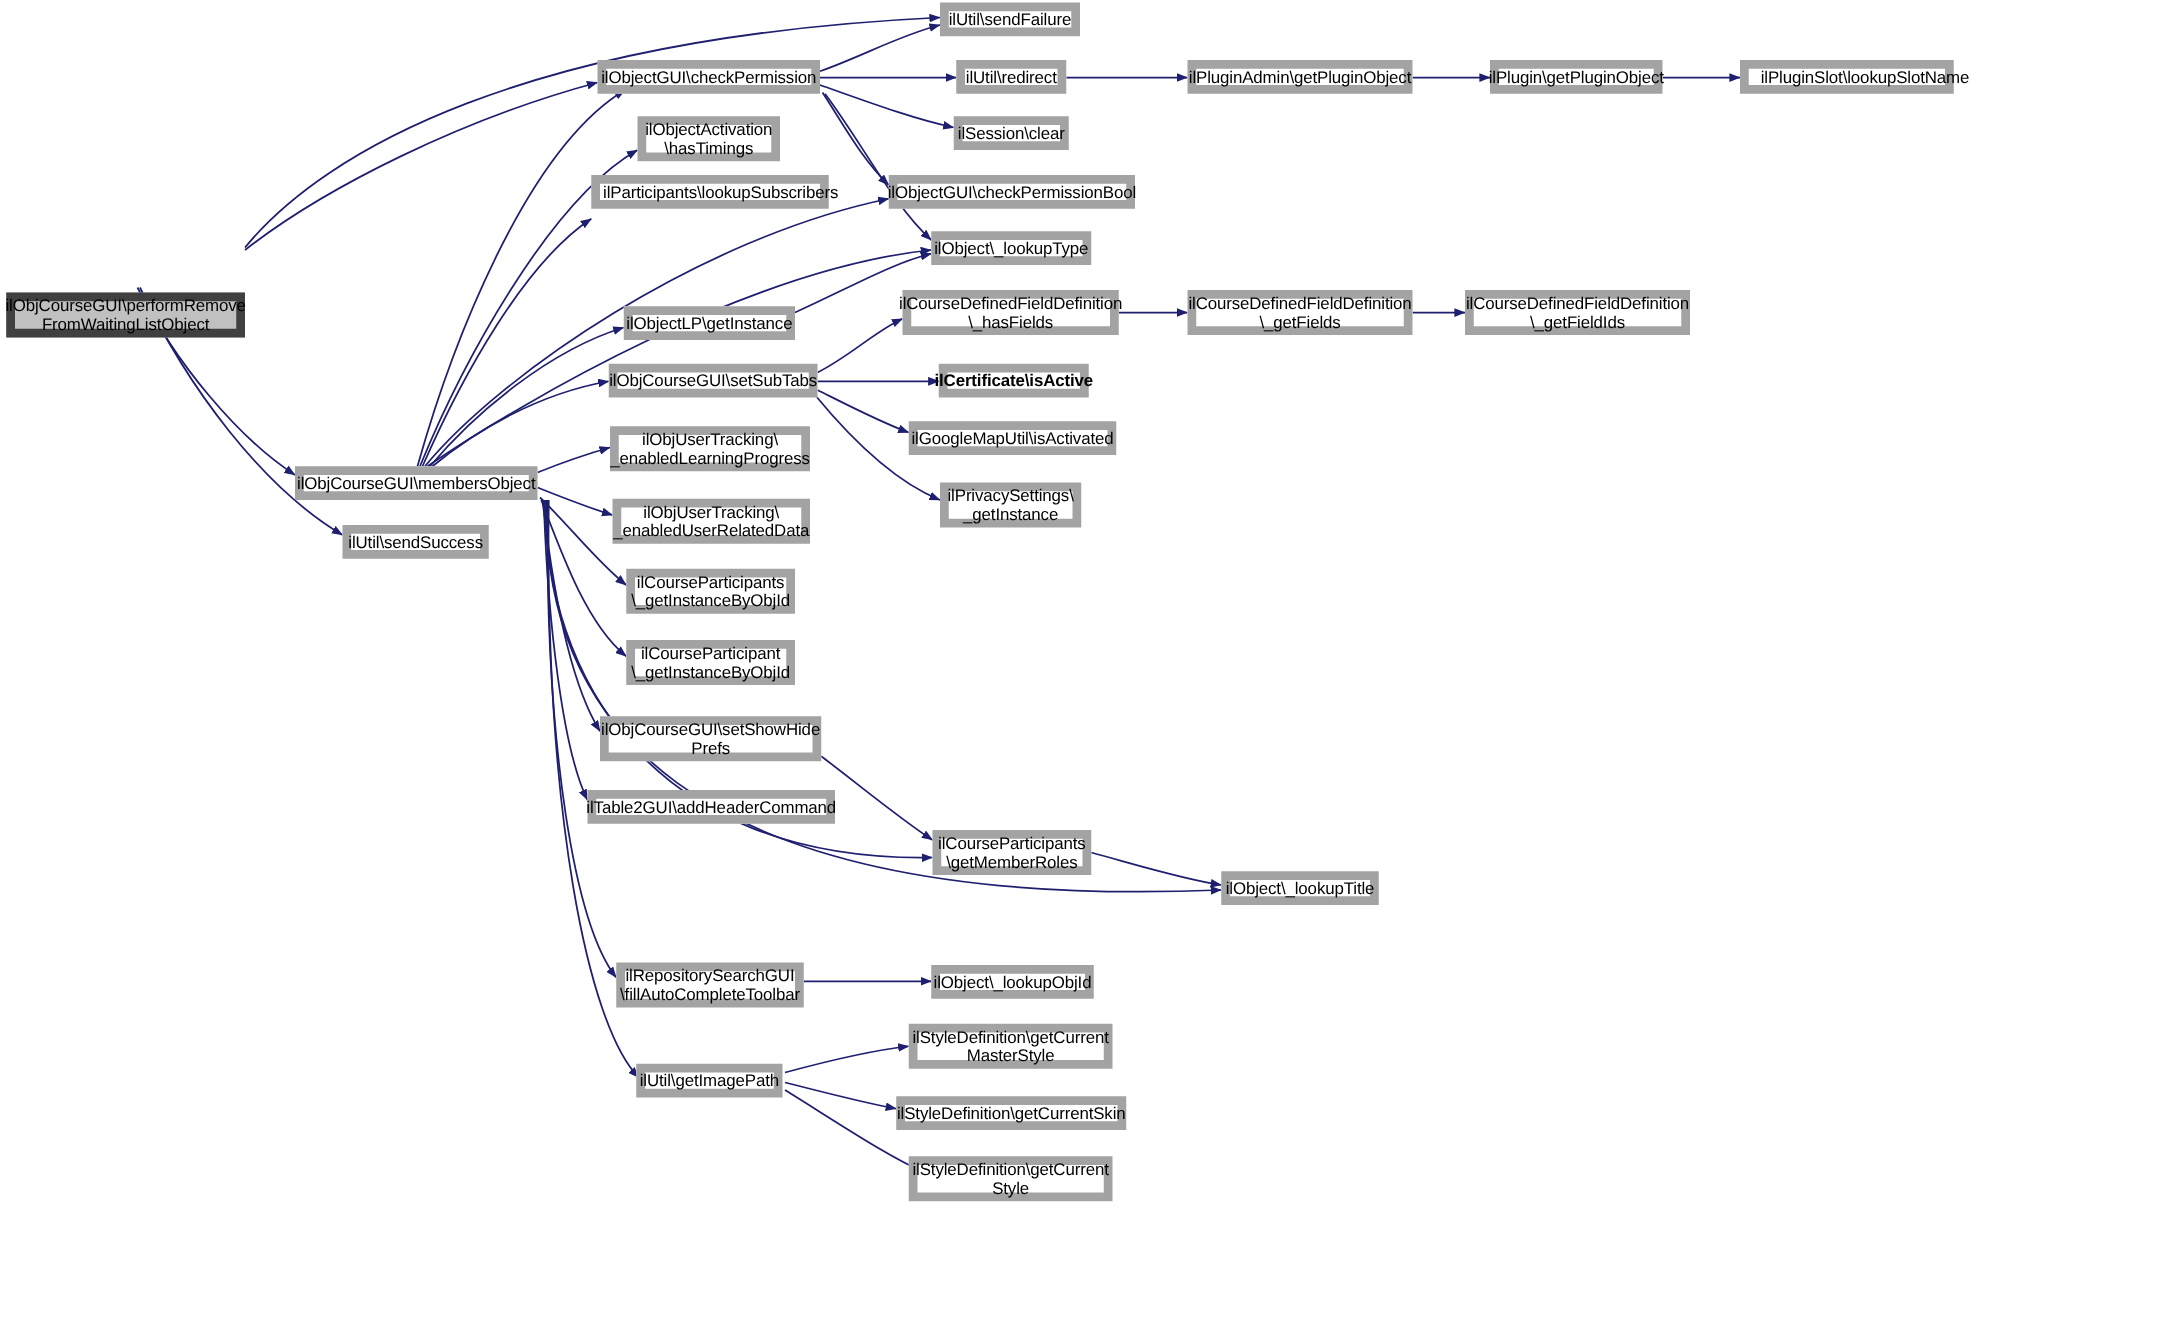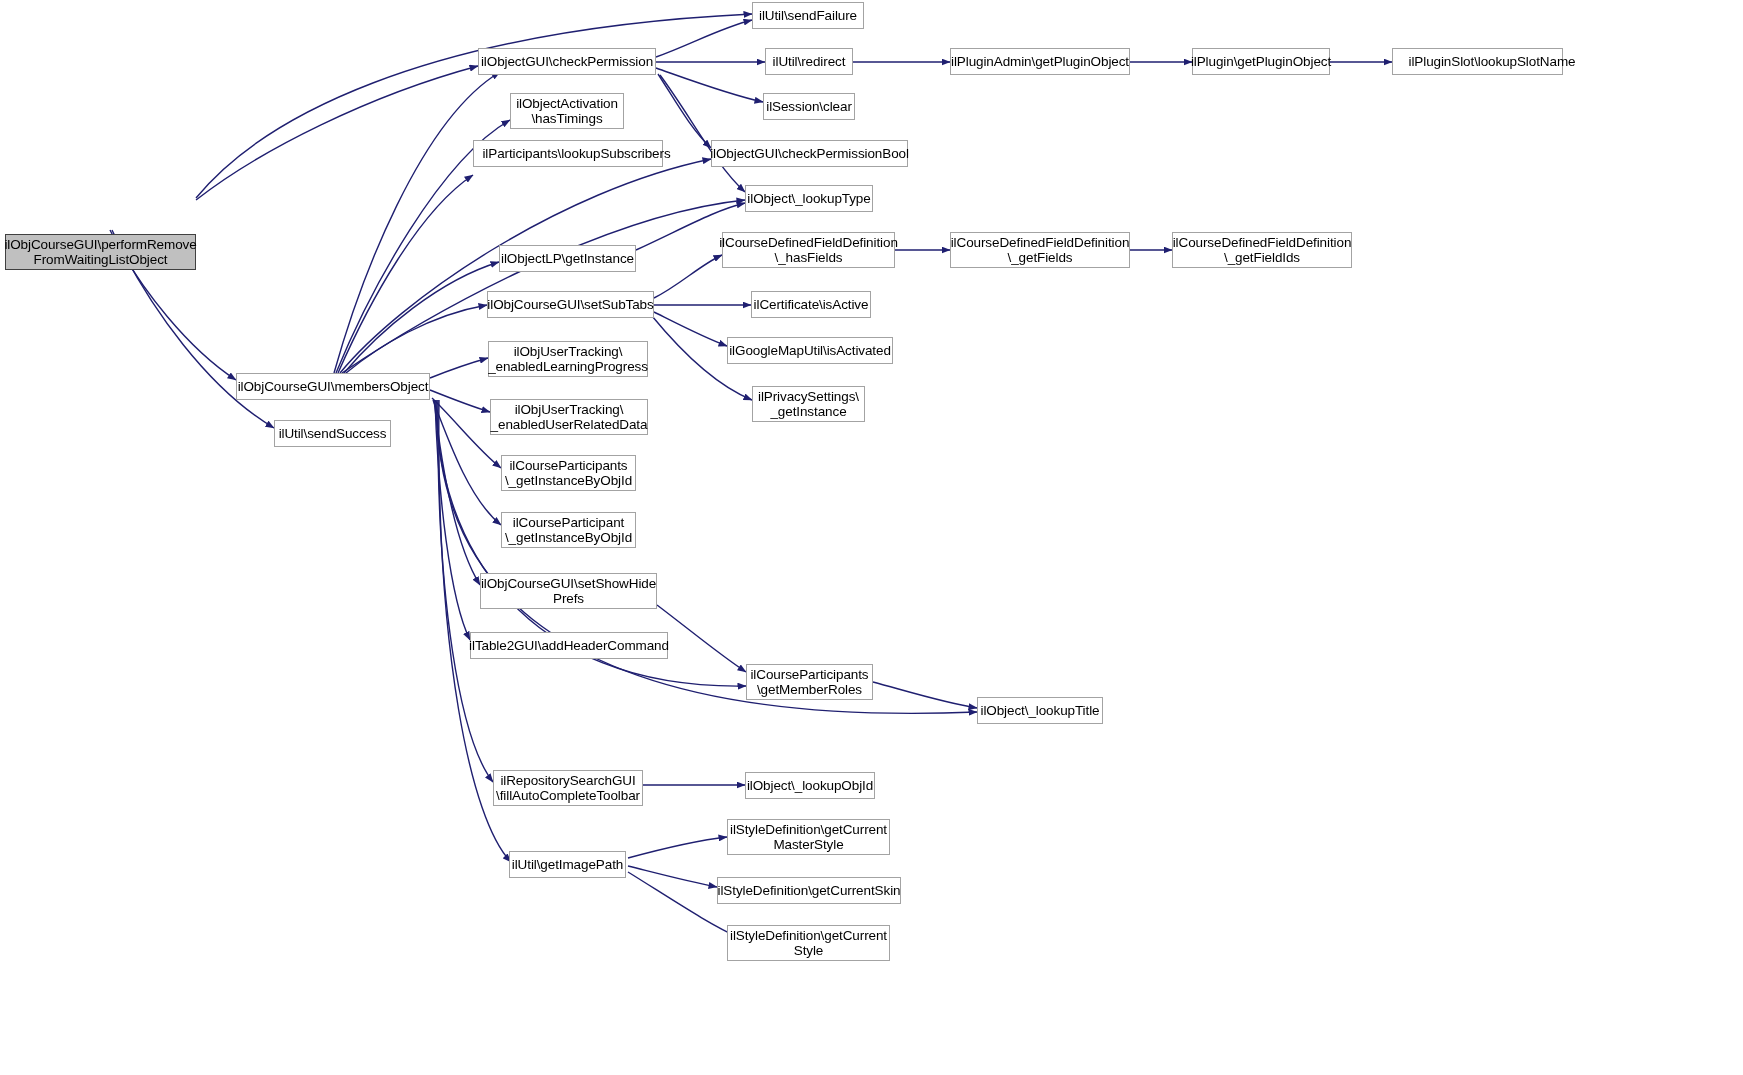--- a/index.html
+++ b/index.html
@@ -20,21 +20,21 @@
     position: absolute;
     left: 0;
     top: 0;
     width: 1743px;
     height: 1075px;
     pointer-events: none;
   }
   .node {
     position: absolute;
     box-sizing: border-box;
-    border: 1px solid #a3a3a3;
+    border: 7px solid #a3a3a3;
     background: #ffffff;
     color: #000000;
     font-size: 13.5px;
     line-height: 15.5px;
     display: flex;
     align-items: center;
     justify-content: center;
     text-align: center;
     white-space: pre-line;
     padding: 1px 3px;
@@ -116,21 +116,21 @@
       <div class="node" style="left: 473px; top: 140px; width: 190px; height: 27px; padding-left: 20px;"><span>ilParticipants\lookupSubscribers</span></div>
       <div class="node" style="left: 745px; top: 185px; width: 128px; height: 27px;"><span>ilObject\_lookupType</span></div>
       <div class="node" style="left: 722px; top: 232px; width: 173px; height: 36px;"><span>ilCourseDefinedFieldDefinition
 \_hasFields</span></div>
       <div class="node" style="left: 950px; top: 232px; width: 180px; height: 36px;"><span>ilCourseDefinedFieldDefinition
 \_getFields</span></div>
       <div class="node" style="left: 1172px; top: 232px; width: 180px; height: 36px;"><span>ilCourseDefinedFieldDefinition
 \_getFieldIds</span></div>
       <div class="node" style="left: 499px; top: 245px; width: 137px; height: 27px;"><span>ilObjectLP\getInstance</span></div>
       <div class="node" style="left: 487px; top: 291px; width: 167px; height: 27px;"><span>ilObjCourseGUI\setSubTabs</span></div>
-      <div class="node" style="left: 751px; top: 291px; width: 120px; height: 27px;"><span>ilCertificate\isActive</span></div>
+      <div class="node" style="left: 751px; top: 291px; width: 120px; height: 27px; font-weight: bold;"><span>ilCertificate\isActive</span></div>
       <div class="node" style="left: 727px; top: 337px; width: 166px; height: 27px;"><span>ilGoogleMapUtil\isActivated</span></div>
       <div class="node" style="left: 488px; top: 341px; width: 160px; height: 36px;"><span>ilObjUserTracking\
 _enabledLearningProgress</span></div>
       <div class="node" style="left: 752px; top: 386px; width: 113px; height: 36px;"><span>ilPrivacySettings\
 _getInstance</span></div>
       <div class="node" style="left: 236px; top: 373px; width: 194px; height: 27px;"><span>ilObjCourseGUI\membersObject</span></div>
       <div class="node" style="left: 490px; top: 399px; width: 158px; height: 36px;"><span>ilObjUserTracking\
 _enabledUserRelatedData</span></div>
       <div class="node" style="left: 274px; top: 420px; width: 117px; height: 27px;"><span>ilUtil\sendSuccess</span></div>
       <div class="node" style="left: 501px; top: 455px; width: 135px; height: 36px;"><span>ilCourseParticipants

